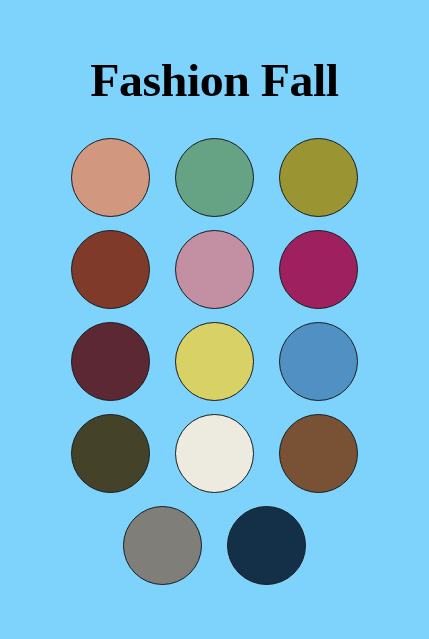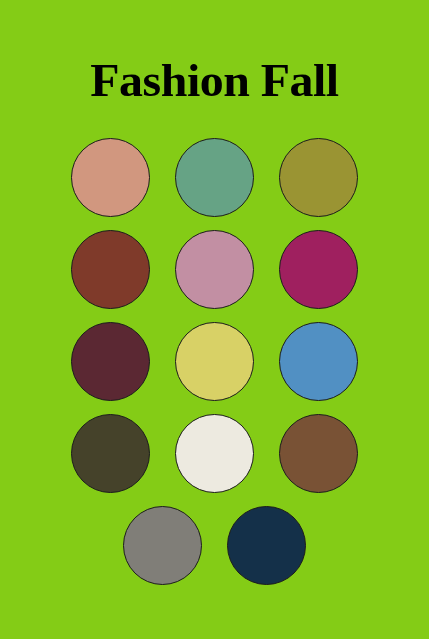--- a/index.html
+++ b/index.html
@@ -61,21 +61,21 @@
     height: 79px;
     border-radius: 50%;
     border: 1.2px solid #1c1c1c;
     box-sizing: border-box;
     display: block;
   }
 </style>
 </head>
 <body style="background-color: rgb(255, 255, 255);">
 
-<div class="poster" style="background-color: #84cc16;">
+<div class="poster" style="background-color: #7dd3fc;">
 
   <h1 class="poster-title" style="color: rgb(0, 0, 0);">Fashion Fall</h1>
 
   <div class="swatch-grid">
 
     <div class="swatch-row">
       <div class="swatch" style="background-color: rgb(209, 151, 127); border-color: rgb(28, 28, 28);"></div>
       <div class="swatch" style="background-color: rgb(102, 163, 133); border-color: rgb(28, 28, 28);"></div>
       <div class="swatch" style="background-color: rgb(154, 148, 51); border-color: rgb(28, 28, 28);"></div>
     </div>

